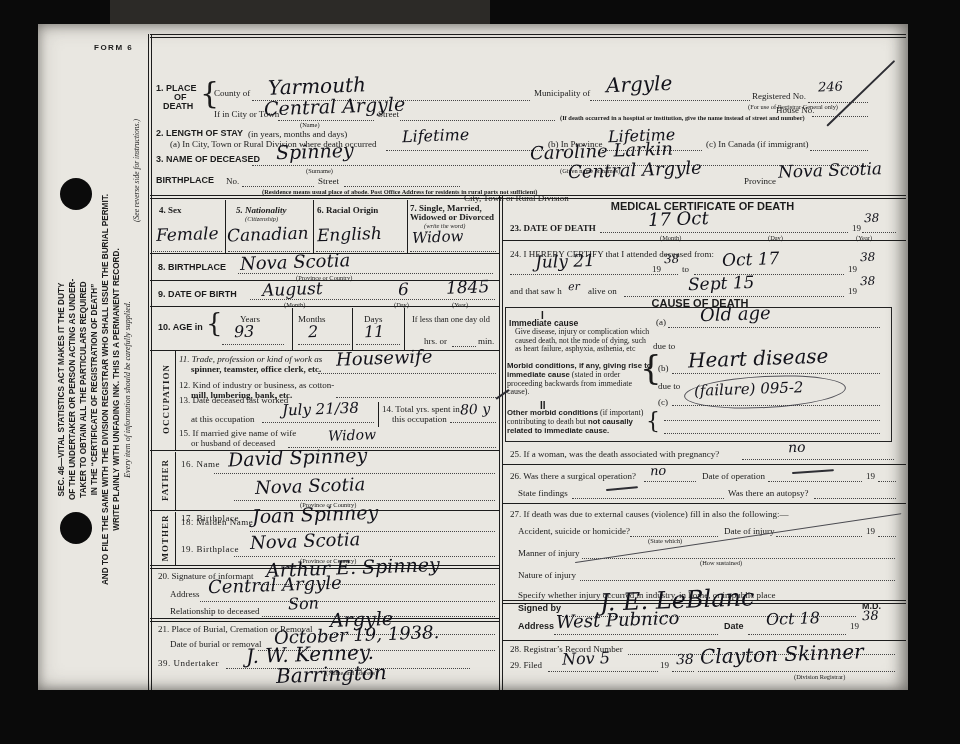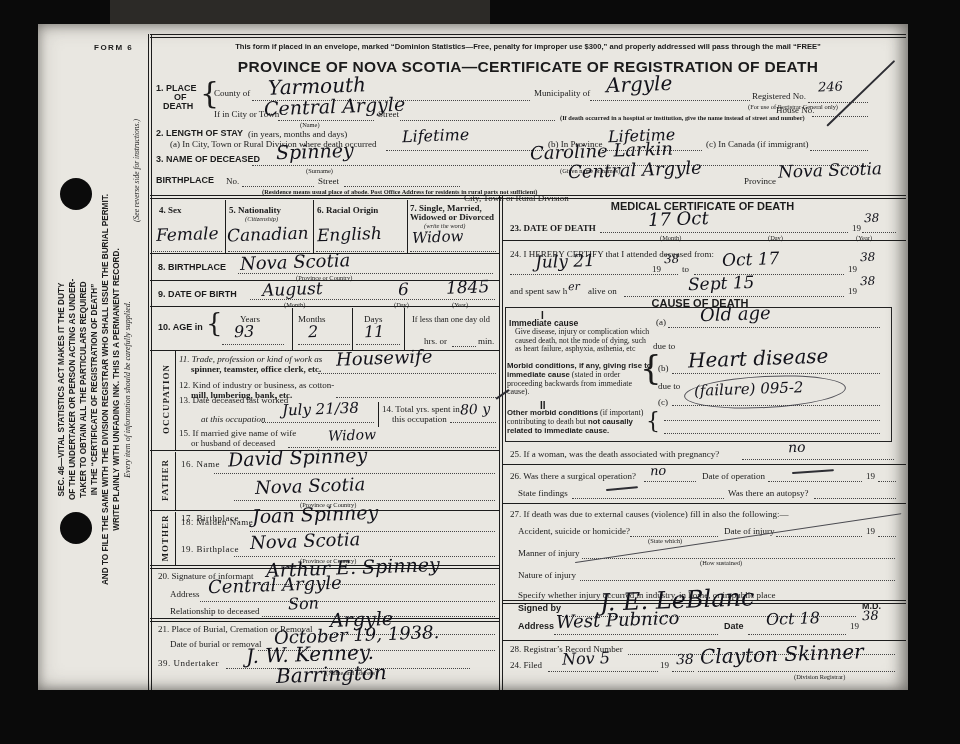--- a/index.html
+++ b/index.html
@@ -52,22 +52,20 @@
     <div>OF THE UNDERTAKER OR PERSON ACTING AS UNDER-</div>
     <div>TAKER TO OBTAIN ALL THE PARTICULARS REQUIRED</div>
     <div>IN THE “CERTIFICATE OF REGISTRATION OF DEATH”</div>
     <div>AND TO FILE THE SAME WITH THE DIVISION REGISTRAR WHO SHALL ISSUE THE BURIAL PERMIT.</div>
     <div>WRITE PLAINLY WITH UNFADING INK.  THIS IS A PERMANENT RECORD.</div>
     <div class="i" style="font-family:'Liberation Serif',serif;font-weight:normal;font-size:8px;">Every item of information should be carefully supplied.</div>
   </div>
   <div class="sidebar" style="left:61px;top:165px;width:150px;font-family:'Liberation Serif',serif;font-weight:normal;font-style:italic;font-size:7.5px;">(See reverse side for instructions.)</div>
 
   <span class="t bs" style="left:94px;top:44px;font-size:8px;letter-spacing:1.5px;">FORM 6</span>
-  <div class="t bs ctr" style="left:150px;top:43px;width:756px;font-size:7.6px;">This form if placed in an envelope, marked “Dominion Statistics—Free, penalty for improper use $300,” and properly addressed will pass through the mail “FREE”</div>
-  <div class="t bs ctr" style="left:150px;top:58px;width:756px;font-size:15.5px;letter-spacing:.3px;">PROVINCE OF NOVA SCOTIA—CERTIFICATE OF REGISTRATION OF DEATH</div>
 
   <span class="t bs" style="left:156px;top:84px;">1. PLACE</span>
   <span class="t bs" style="left:174px;top:93px;text-align:center;">OF</span>
   <span class="t bs" style="left:163px;top:102px;">DEATH</span>
   <span class="brace" style="left:200px;top:78px;font-size:30px;">{</span>
   <span class="t" style="left:214px;top:89px;">County of</span>
   <div class="dl" style="left:252px;top:99px;width:278px;"></div>
   <span class="hw" style="left:268px;top:76px;font-size:20px;">Yarmouth</span>
   <span class="t" style="left:534px;top:89px;">Municipality of</span>
   <div class="dl" style="left:590px;top:99px;width:160px;"></div>
@@ -112,21 +110,21 @@
   <span class="t" style="left:464px;top:194px;">City, Town or Rural Division</span>
   <span class="hw" style="left:568px;top:161px;font-size:18px;">Central Argyle</span>
   <span class="t" style="left:744px;top:177px;">Province</span>
   <span class="hw" style="left:778px;top:162px;font-size:17px;">Nova Scotia</span>
   <span class="t tn b" style="left:262px;top:188px;">(Residence means usual place of abode.  Post Office Address for residents in rural parts not sufficient)</span>
 
   <div class="vr" style="left:225px;top:200px;height:53px;"></div>
   <div class="vr" style="left:313px;top:200px;height:53px;"></div>
   <div class="vr" style="left:407px;top:200px;height:53px;"></div>
   <span class="t b" style="left:159px;top:206px;">4. Sex</span>
-  <span class="t b" style="left:229px;top:206px;">5. Nationality</span>
+  <span class="t b" style="left:236px;top:206px;font-style:italic;">5. Nationality</span>
   <span class="t tn i" style="left:245px;top:215px;">(Citizenship)</span>
   <span class="t b" style="left:317px;top:206px;">6. Racial Origin</span>
   <span class="t b" style="left:410px;top:204px;">7. Single, Married,</span>
   <span class="t b" style="left:410px;top:213px;">Widowed or Divorced</span>
   <span class="t tn i" style="left:424px;top:222px;">(write the word)</span>
   <span class="hw" style="left:156px;top:226px;font-size:17px;">Female</span>
   <span class="hw" style="left:227px;top:226px;font-size:17px;">Canadian</span>
   <span class="hw" style="left:317px;top:226px;font-size:17px;">English</span>
   <span class="hw" style="left:412px;top:230px;font-size:15px;">Widow</span>
   <div class="dl" style="left:153px;top:250px;width:69px;"></div>
@@ -173,21 +171,21 @@
   <div class="vr" style="left:175px;top:350px;height:100px;"></div>
   <div class="rotlbl" style="left:121px;top:394px;width:90px;">OCCUPATION</div>
   <span class="t" style="left:179px;top:355px;font-style:italic;">11. Trade, profession or kind of work as</span>
   <span class="t b" style="left:191px;top:365px;">spinner, teamster, office clerk, etc.</span>
   <span class="hw" style="left:336px;top:349px;font-size:18px;">Housewife</span>
   <div class="dl" style="left:318px;top:372px;width:178px;"></div>
   <span class="t" style="left:179px;top:381px;">12. Kind of industry or business, as cotton-</span>
   <span class="t b" style="left:191px;top:391px;">mill, lumbering, bank, etc.</span>
   <div class="dl" style="left:336px;top:396px;width:160px;"></div>
   <span class="t" style="left:179px;top:396px;text-align:right;">13. Date deceased last worked</span>
-  <span class="t" style="left:201px;top:415px;font-style:italic;">at this occupation</span>
+  <span class="t" style="left:191px;top:415px;">at this occupation</span>
   <span class="hw" style="left:282px;top:402px;font-size:15px;">July 21/38</span>
   <div class="dl" style="left:262px;top:421px;width:112px;"></div>
   <div class="vr" style="left:378px;top:402px;height:25px;"></div>
   <span class="t" style="left:382px;top:405px;">14. Total yrs. spent in</span>
   <span class="t" style="left:392px;top:415px;">this occupation</span>
   <span class="hw" style="left:460px;top:402px;font-size:14px;">80 y</span>
   <div class="dl" style="left:450px;top:421px;width:46px;"></div>
   <span class="t" style="left:179px;top:429px;">15. If married give name of wife</span>
   <span class="t" style="left:191px;top:439px;">or husband of deceased</span>
   <span class="hw" style="left:328px;top:428px;font-size:14px;">Widow</span>
@@ -255,21 +253,21 @@
   <span class="t" style="left:510px;top:250px;">24. I HEREBY CERTIFY that I attended deceased from:</span>
   <div class="dl" style="left:510px;top:273px;width:168px;"></div>
   <span class="hw" style="left:535px;top:253px;font-size:17px;">July 21</span>
   <span class="t" style="left:652px;top:265px;">19</span>
   <span class="hw" style="left:664px;top:253px;font-size:12px;">38</span>
   <span class="t" style="left:682px;top:265px;">to</span>
   <div class="dl" style="left:694px;top:273px;width:150px;"></div>
   <span class="hw" style="left:722px;top:251px;font-size:17px;">Oct 17</span>
   <span class="t" style="left:848px;top:265px;">19</span>
   <span class="hw" style="left:860px;top:251px;font-size:12px;">38</span>
-  <span class="t" style="left:510px;top:287px;">and spent saw h</span>
+  <span class="t" style="left:510px;top:287px;">and that saw h</span>
   <span class="hw" style="left:568px;top:281px;font-size:11px;">er</span>
   <span class="t" style="left:588px;top:287px;">alive on</span>
   <div class="dl" style="left:624px;top:295px;width:220px;"></div>
   <span class="hw" style="left:688px;top:275px;font-size:17px;">Sept 15</span>
   <span class="t" style="left:848px;top:287px;">19</span>
   <span class="hw" style="left:860px;top:275px;font-size:12px;">38</span>
 
   <div class="t bs ctr" style="left:505px;top:297px;width:390px;font-size:11px;">CAUSE OF DEATH</div>
   <div class="box" style="left:505px;top:307px;width:385px;height:133px;"></div>
   <span class="t bs" style="left:541px;top:310px;font-size:10px;">I</span>
@@ -342,21 +340,21 @@
   <span class="hw" style="left:556px;top:611px;font-size:18px;">West Pubnico</span>
   <span class="t bs" style="left:724px;top:622px;">Date</span>
   <div class="dl" style="left:748px;top:633px;width:98px;"></div>
   <span class="hw" style="left:766px;top:611px;font-size:16px;">Oct 18</span>
   <span class="t" style="left:850px;top:622px;">19</span>
   <span class="hw" style="left:862px;top:609px;font-size:13px;">38</span>
   <div class="hr" style="left:502px;top:640px;width:404px;"></div>
 
   <span class="t" style="left:510px;top:645px;">28. Registrar’s Record Number</span>
   <div class="dl" style="left:628px;top:653px;width:267px;"></div>
-  <span class="t" style="left:510px;top:661px;">24. Filed</span>
+  <span class="t" style="left:510px;top:661px;">29. Filed</span>
   <div class="dl" style="left:548px;top:670px;width:110px;"></div>
   <span class="hw" style="left:562px;top:651px;font-size:16px;">Nov 5</span>
   <span class="t" style="left:660px;top:661px;">19</span>
   <div class="dl" style="left:672px;top:670px;width:22px;"></div>
   <span class="hw" style="left:676px;top:652px;font-size:14px;">38</span>
   <span class="hw" style="left:700px;top:644px;font-size:20px;">Clayton Skinner</span>
   <div class="dl" style="left:698px;top:670px;width:197px;"></div>
   <span class="t tn" style="left:794px;top:673px;">(Division Registrar)</span>
 
   <div class="stroke" style="left:827px;top:125px;width:94px;transform:rotate(-44deg);"></div>

